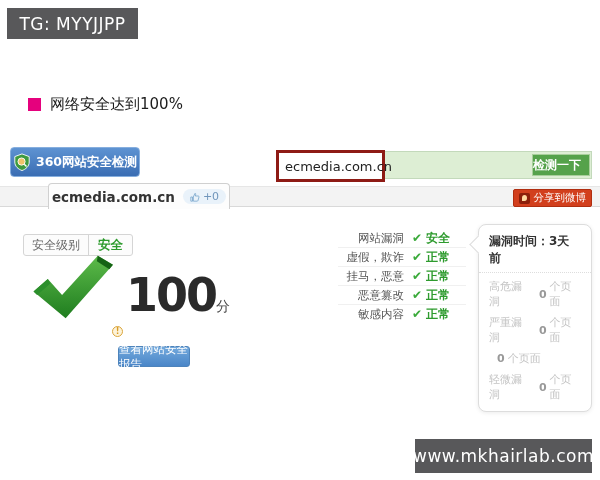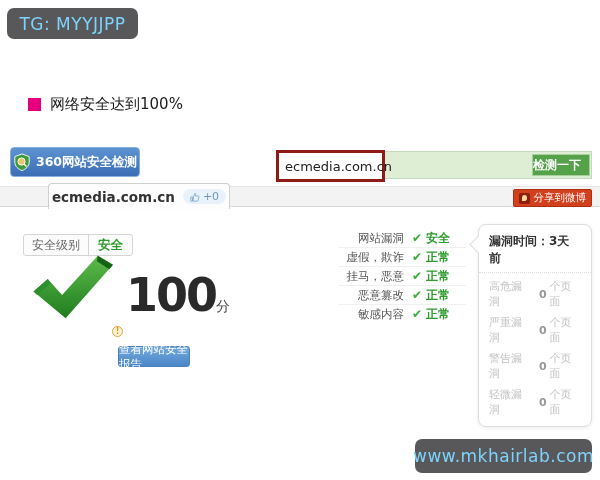--- a/index.html
+++ b/index.html
@@ -1,20 +1,20 @@
 <!DOCTYPE html>
 <html><head>
 <meta charset="utf-8">
 <style>
   html,body{margin:0;padding:0;}
   body{font-family:"DejaVu Sans","Liberation Sans",sans-serif;background:#fff;}
   #stage{position:relative;width:600px;height:480px;background:#fff;overflow:hidden;}
 
   
-  .wm{position:absolute;background:#58585a;color:#7dd3fc;display:flex;align-items:center;justify-content:center;font-size:17px;letter-spacing:.5px;border-radius:7px;}
+  .wm{position:absolute;background:#58585a;color:#ffffff;display:flex;align-items:center;justify-content:center;font-size:17px;letter-spacing:.5px;}
   #wm-top{left:7px;top:8px;width:131px;height:31px;}
   #wm-bottom{left:415px;top:439px;width:177px;height:34px;}
 
   
   #heading{position:absolute;left:28px;top:95px;display:flex;align-items:center;}
   #heading .bullet{width:13px;height:13px;background:#e5017d;margin-right:9px;}
   #heading .htext{font-size:15px;color:#1c1c1c;}
 
   
   #banner{position:absolute;left:10px;top:147px;width:130px;height:30px;border:1px solid #86aede;border-radius:4px;
@@ -198,21 +198,20 @@
           <span class="vuln-label">高危漏洞</span>
           <span class="vuln-count">0</span>
           <span class="vuln-unit">个页面</span>
         </div>
         <div class="vuln-row">
           <span class="vuln-label">严重漏洞</span>
           <span class="vuln-count">0</span>
           <span class="vuln-unit">个页面</span>
         </div>
         <div class="vuln-row">
-          <span class="vuln-label">警告漏洞</span>
           <span class="vuln-count">0</span>
           <span class="vuln-unit">个页面</span>
         </div>
         <div class="vuln-row">
           <span class="vuln-label">轻微漏洞</span>
           <span class="vuln-count">0</span>
           <span class="vuln-unit">个页面</span>
         </div>
       </div>
   </div>

